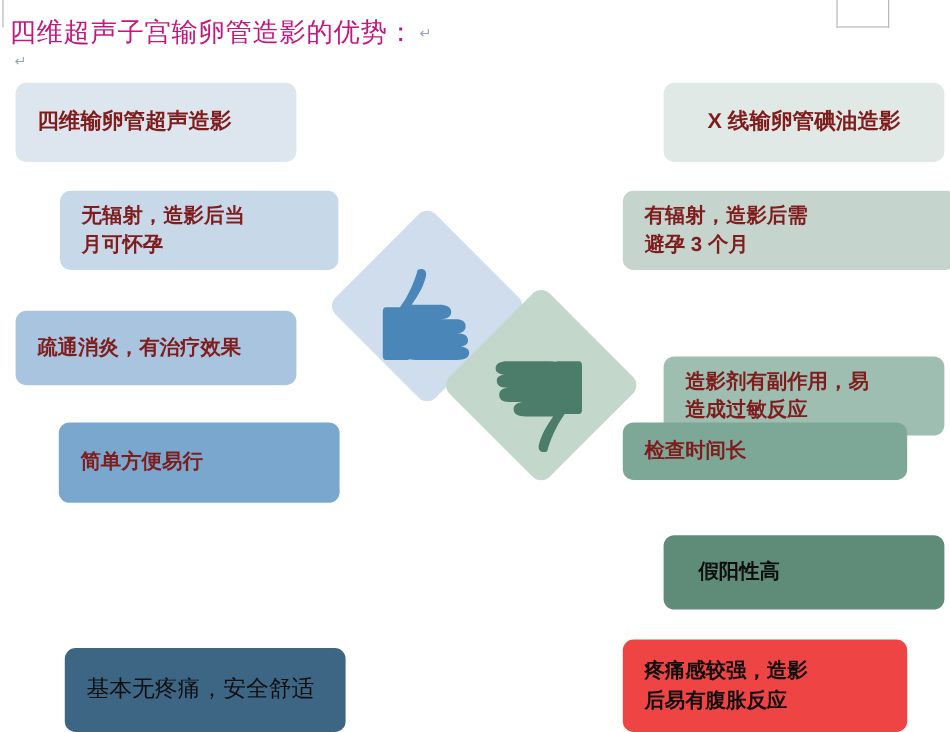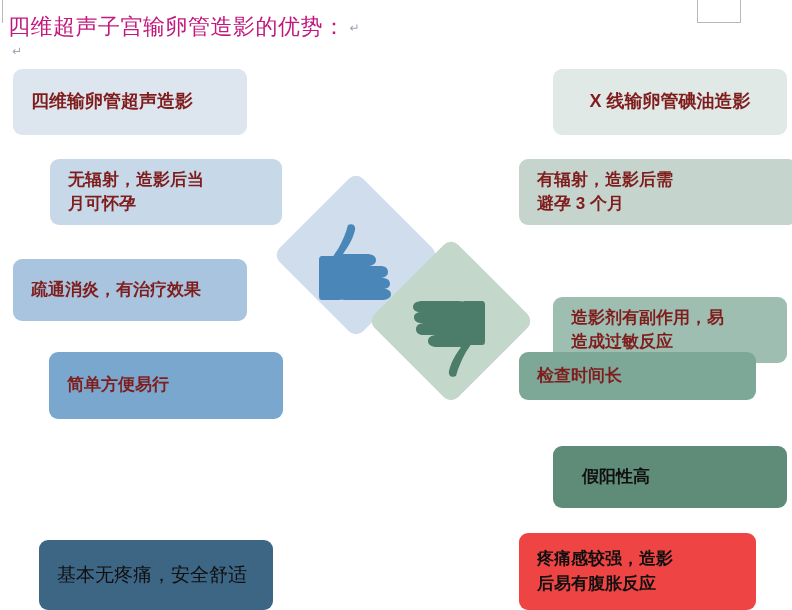--- a/index.html
+++ b/index.html
@@ -199,21 +199,21 @@
 
   <div class="rbox col-left onlight" style="left:13px; top:259px; width:234px; height:62px; background:#a8c4de;">
     <span class="txt">疏通消炎，有治疗效果</span>
   </div>
 
   <div class="rbox col-left onlight" style="left:49px; top:352px; width:234px; height:67px; background:#79a7ce;">
     <span class="txt">简单方便易行</span>
   </div>
 
 
-  <div class="rbox col-left ondark serif" style="left:39px; top:540px; width:234px; height:70px; background:#3d6584;">
+  <div class="rbox col-left ondark serif" style="left:54px; top:540px; width:234px; height:70px; background:#3d6584;">
     <span class="txt">基本无疼痛，安全舒适</span>
   </div>
 
   <div class="rbox col-right hdr hdr-right" style="left:553px; top:69px; width:234px; height:66px; background:#e0e9e6;">
     <span class="txt">X 线输卵管碘油造影</span>
   </div>
 
   <div class="rbox col-right onlight" style="left:519px; top:159px; width:278px; height:66px; background:#c6d4ce;">
     <span class="txt">有辐射，造影后需
 避孕 3 个月</span>

